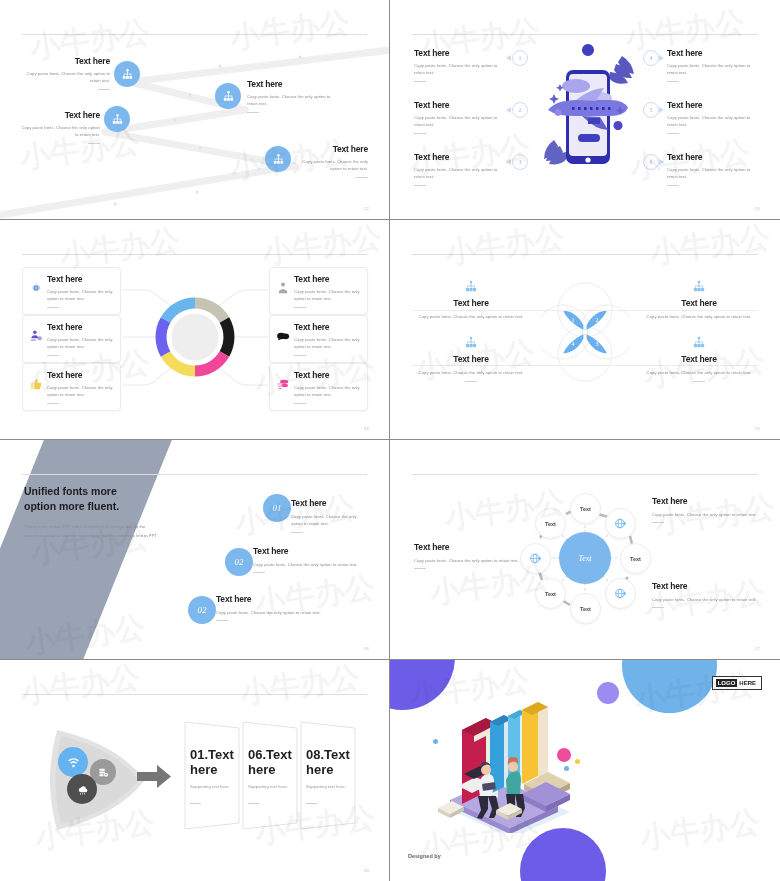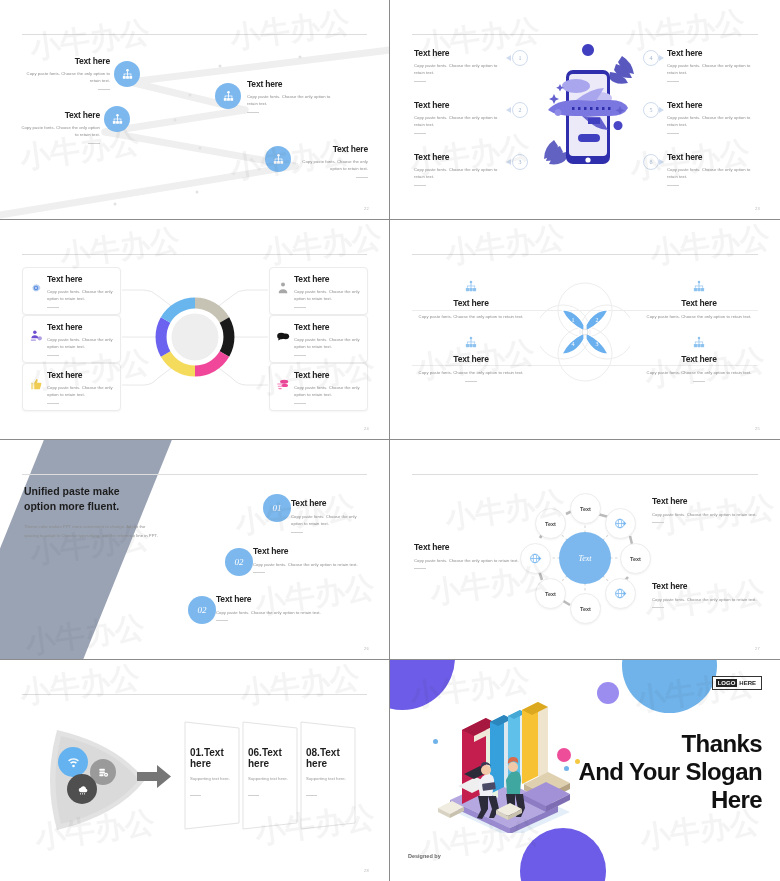--- a/index.html
+++ b/index.html
@@ -127,21 +127,21 @@
     position: absolute; width: 52px; height: 52px; border-radius: 50%;
     background: #7cb8ee; color: #fff;
     display: flex; align-items: center; justify-content: center;
     font-size: 8px; font-style: italic; z-index: 3;
     font-family: "Liberation Serif", serif;
   }
   .s6 .blk { position: absolute; width: 106px; z-index: 4; }
 
   
   .s7 .panel { position: absolute; }
-  .s7 .ptitle { font-size: 10px; font-weight: bold; color: #1f1f1f; }
+  .s7 .ptitle { font-size: 13px; font-weight: bold; color: #1f1f1f; }
   .s7 .psub { font-size: 4.3px; color: #9a9a9a; margin-top: 7px; }
   .s7 .pdash { width: 11px; height: 1px; background: #cfcfcf; margin-top: 14px; }
 
   
   .s8 { background: #ffffff; }
   .s8 .dot { position: absolute; border-radius: 50%; }
   .s8 .thanks {
     position: absolute; right: 18px; top: 70px; width: 210px;
     text-align: right; font-size: 24px; font-weight: bold;
     color: #111; line-height: 1.16; letter-spacing: -.6px;
@@ -595,21 +595,21 @@
       <span style="left:25px;top:120px;transform:rotate(-8deg)">小牛办公</span>
       <span style="left:255px;top:128px;transform:rotate(-8deg)">小牛办公</span>
     </div>
   </div>
 
   <div class="slide s5">
     <div class="band"></div>
     <div class="toprule" style="z-index:2"></div>
 
     <div class="blk" style="left:24px;top:44px;width:160px">
-      <div class="heading">Unified paste make</div>
+      <div class="heading">Unified fonts more</div>
       <div class="heading">option more fluent.</div>
       <div class="body" style="margin-top:9px;line-height:2.1;width:136px">Theme color makes PPT more convenient to change. Adjust the spacing to adapt to Chinese typesetting, use the reference line in PPT.</div>
     </div>
 
     <div class="bubble" style="left:263px;top:54px">
         <span>01</span>
       </div>
     <div class="blk" style="left:291px;top:58px;width:78px">
       <div class="th">Text here</div>
       <div class="body" style="margin-top:5px">Copy paste fonts. Choose the only option to retain text.</div>
@@ -891,25 +891,20 @@
         <path d="M76 122 L76 126 L88 132 L88 128 Z" fill="#d8d2c2"></path>
         <path d="M88 128 L88 132 L102 125 L102 121 Z" fill="#c8c1ad"></path>
       </g>
     </svg>
 
     <div class="logo">
       <span class="a">LOGO</span>
       <span class="b">HERE</span>
     </div>
 
-    <div class="thanks">
-      <div>Thanks</div>
-      <div>And Your Slogan</div>
-      <div>Here</div>
-    </div>
 
     <div class="designed">Designed by</div>
 
     <div class="wm">
       <span style="left:20px;top:8px;transform:rotate(-8deg)">小牛办公</span>
       <span style="left:245px;top:12px;transform:rotate(-8deg)">小牛办公</span>
       <span style="left:30px;top:160px;transform:rotate(-8deg)">小牛办公</span>
       <span style="left:250px;top:150px;transform:rotate(-8deg)">小牛办公</span>
     </div>
   </div>

